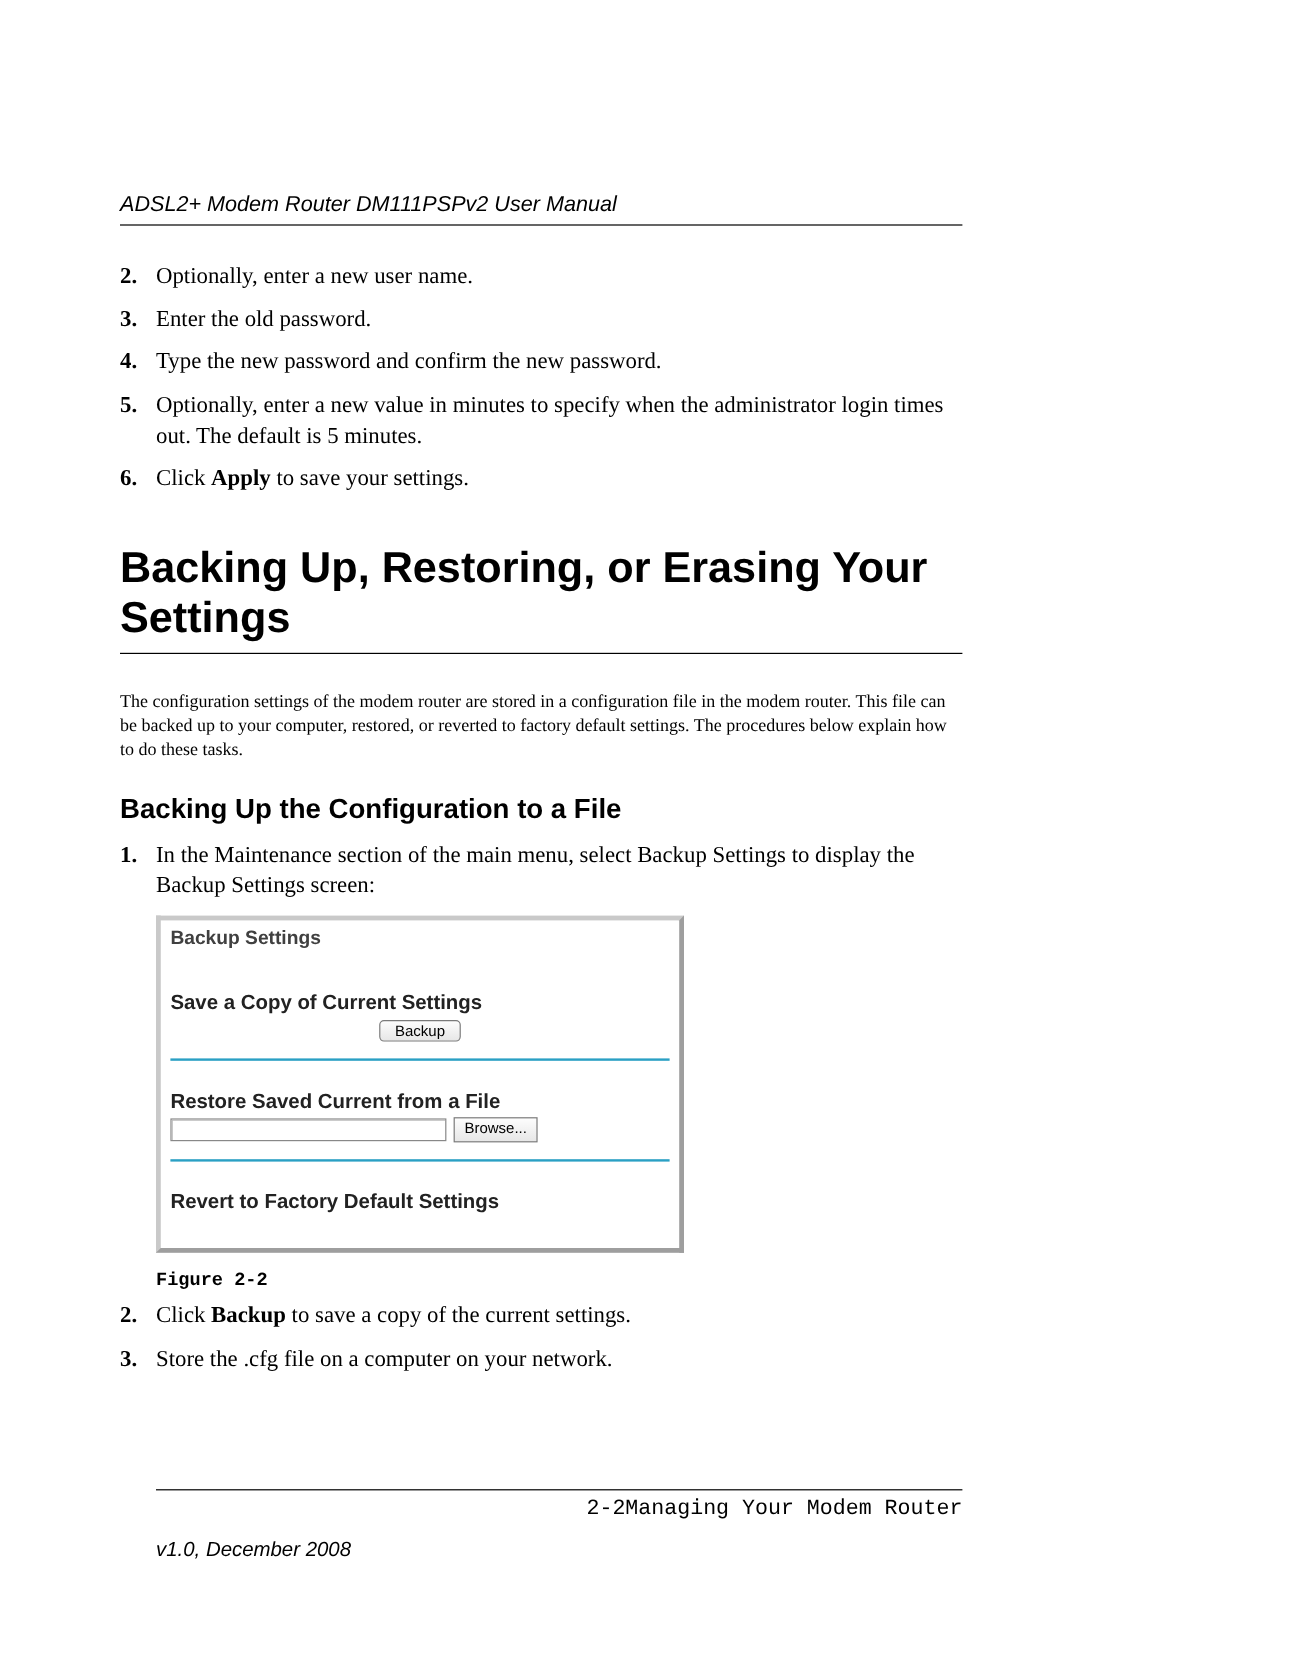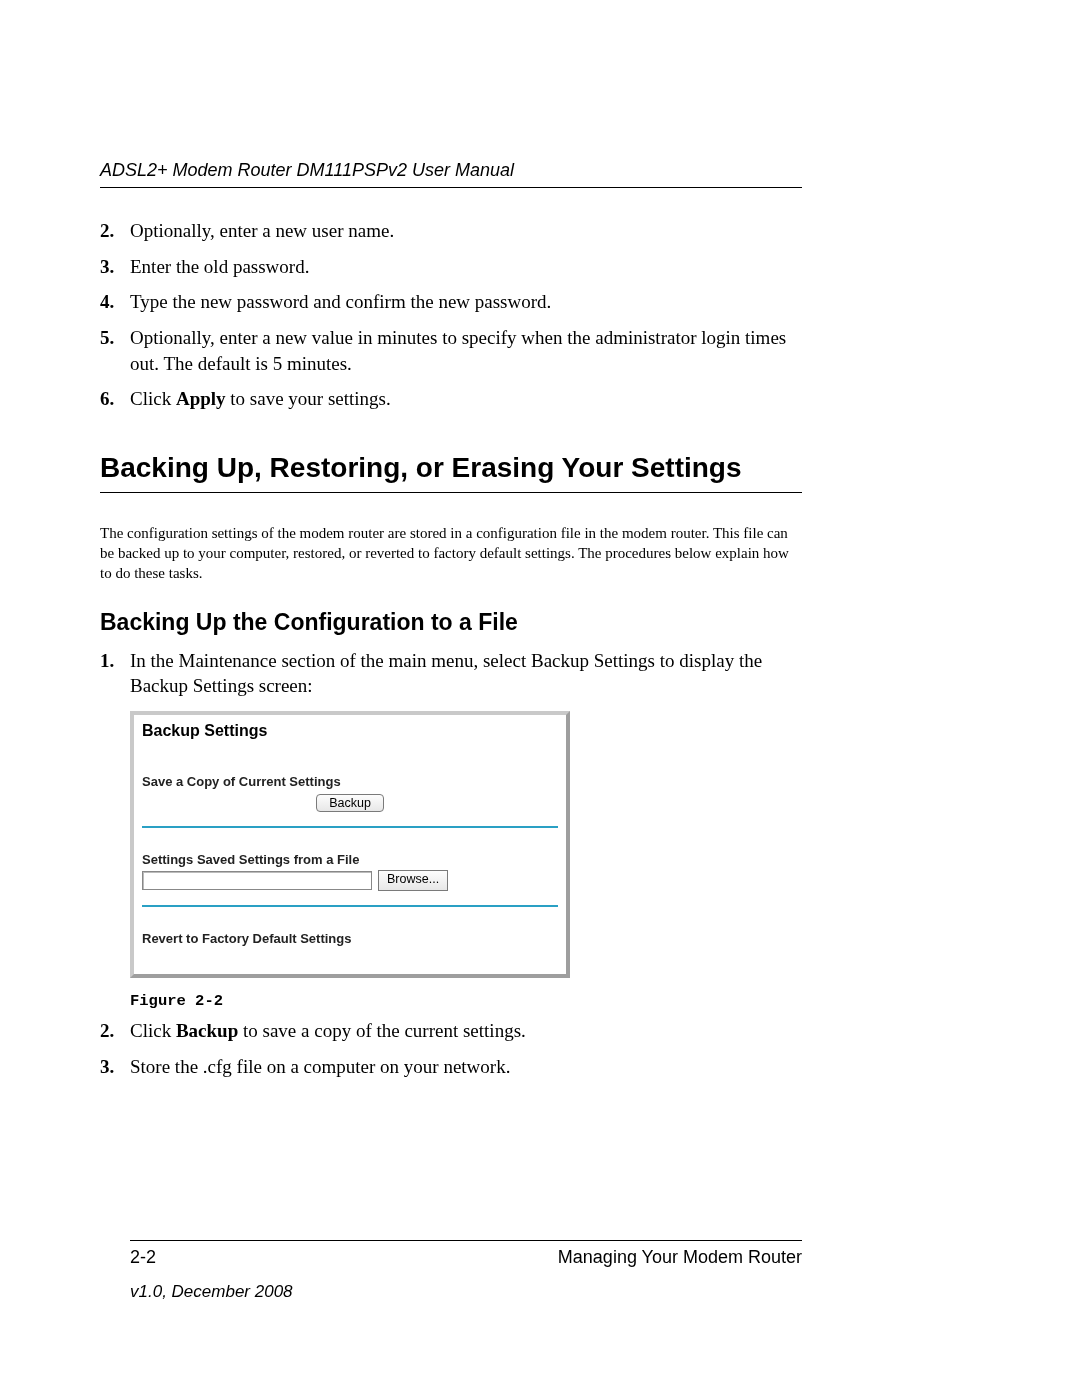--- a/index.html
+++ b/index.html
@@ -37,21 +37,21 @@
   }
   .step-num {
     font-weight: bold;
     min-width: 30px;
   }
   .step-text { flex: 1; }
   .step-text .bold { font-weight: bold; }
   h1.section {
     font-family: Arial, Helvetica, sans-serif;
     font-weight: bold;
-    font-size: 28px;
+    font-size: 36px;
     margin: 40px 0 0 0;
     padding-bottom: 8px;
     border-bottom: 1.5px solid #000;
   }
   p.body {
     font-size: 15px;
     line-height: 1.35;
     margin: 30px 0 20px 0;
   }
   h2.subsection {
@@ -67,28 +67,28 @@
     width: 440px;
     border: 4px solid #c9c9c9;
     border-right-color:#9e9e9e;
     border-bottom-color:#9e9e9e;
     background: #fff;
     font-family: Arial, Helvetica, sans-serif;
     padding: 4px 8px 28px 8px;
     box-sizing: border-box;
   }
   .panel-title {
-    color: #000000;
+    color: #404040;
     font-weight: bold;
     font-size: 16px;
     padding: 3px 0 6px 0;
   }
   .panel .group-label {
     font-weight: bold;
-    font-size: 13px;
+    font-size: 17px;
     color: #222;
     margin-top: 24px;
   }
   .panel .group-label.first { margin-top: 28px; }
   .panel hr.sep {
     border: none;
     border-top: 2px solid #2aa0c4;
     margin: 14px 0 0 0;
   }
   .btn-row {
@@ -139,23 +139,23 @@
     right: 130px;
     bottom: 95px;
   }
   .footer-rule {
     border: none;
     border-top: 1.5px solid #000;
     margin: 0 0 6px 0;
   }
   .footer-row {
     display: flex;
-    justify-content: space-between;
+    justify-content: flex-end;
     font-size: 18px;
-    font-family: Liberation Sans, sans-serif;
+    font-family: Liberation Mono, monospace;
   }
   .footer-version {
     text-align: left;
     font-style: italic;
     font-size: 17px;
     margin-top: 14px;
     font-family: Arial, Helvetica, sans-serif;
   }
 </style>
 </head>
@@ -206,21 +206,21 @@
   <div class="figure-wrap">
     <div class="panel">
       <div class="panel-title">Backup Settings</div>
 
       <div class="group-label first">Save a Copy of Current Settings</div>
       <div class="btn-row">
         <span class="ui-btn">Backup</span>
       </div>
       <hr class="sep">
 
-      <div class="group-label">Settings Saved Settings from a File</div>
+      <div class="group-label">Restore Saved Current from a File</div>
       <div class="file-row">
         <div class="file-input"></div>
         <span class="browse-btn">Browse...</span>
       </div>
       <hr class="sep">
 
       <div class="group-label">Revert to Factory Default Settings</div>
     </div>
     <div class="fig-caption">Figure 2-2</div>
   </div>

